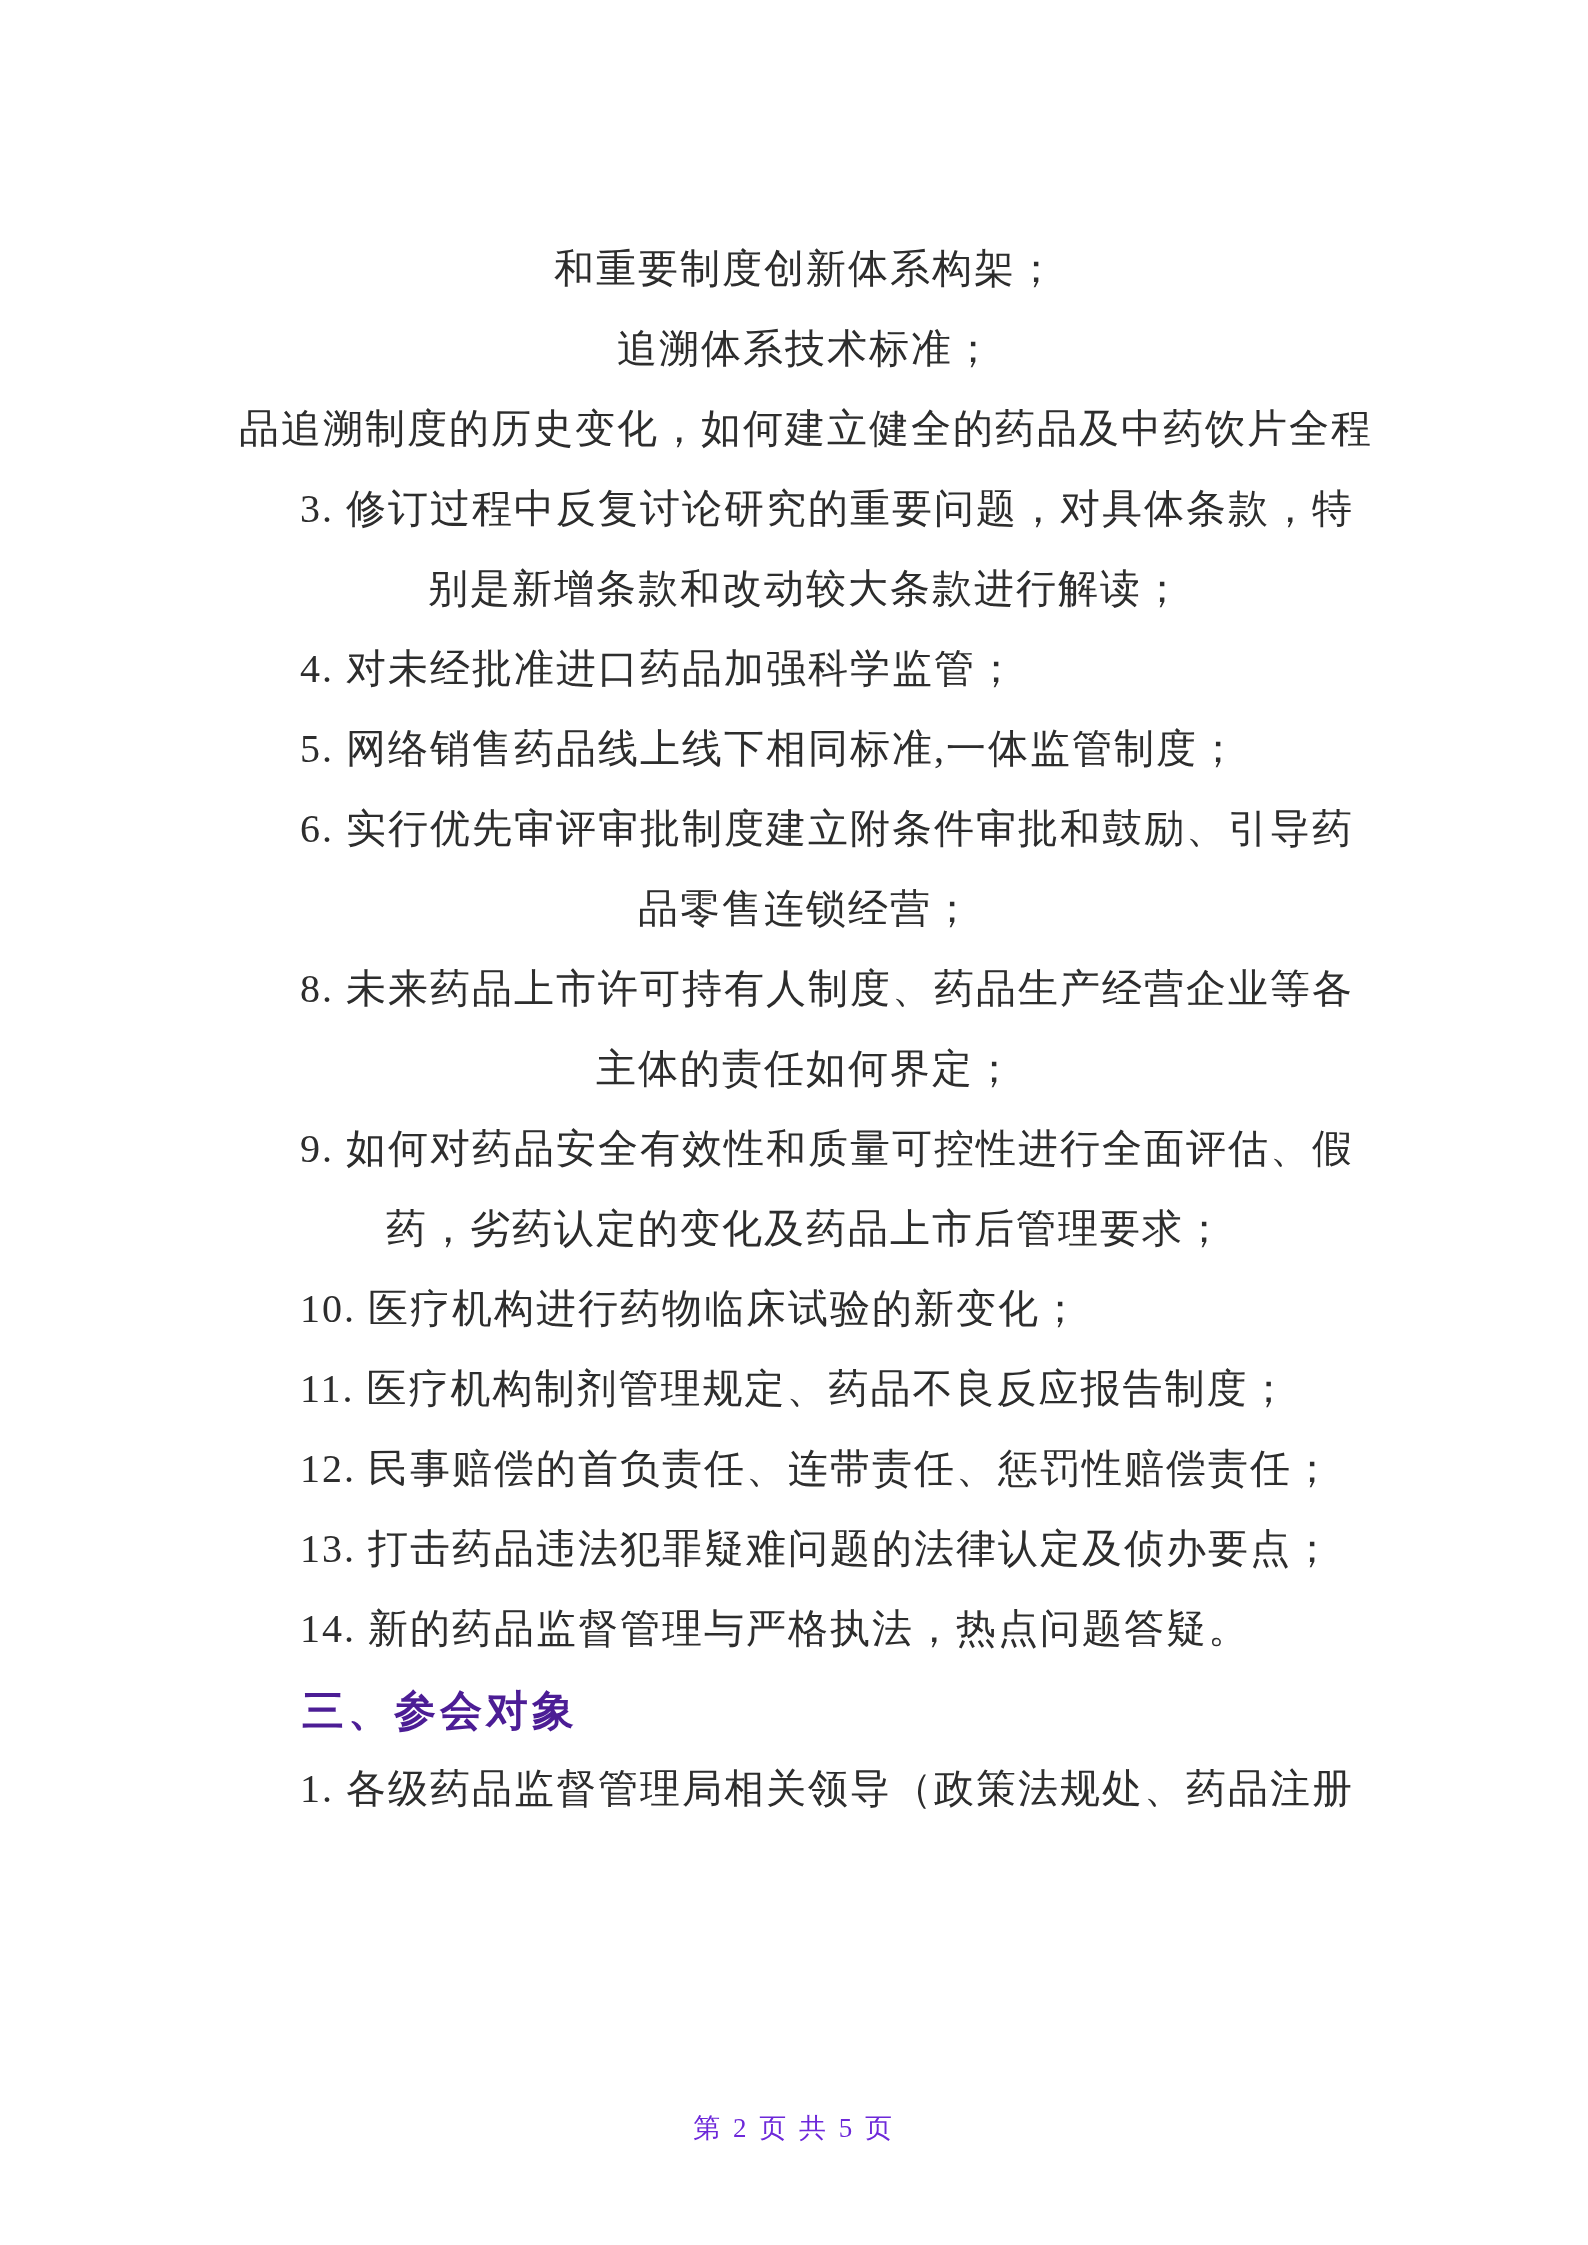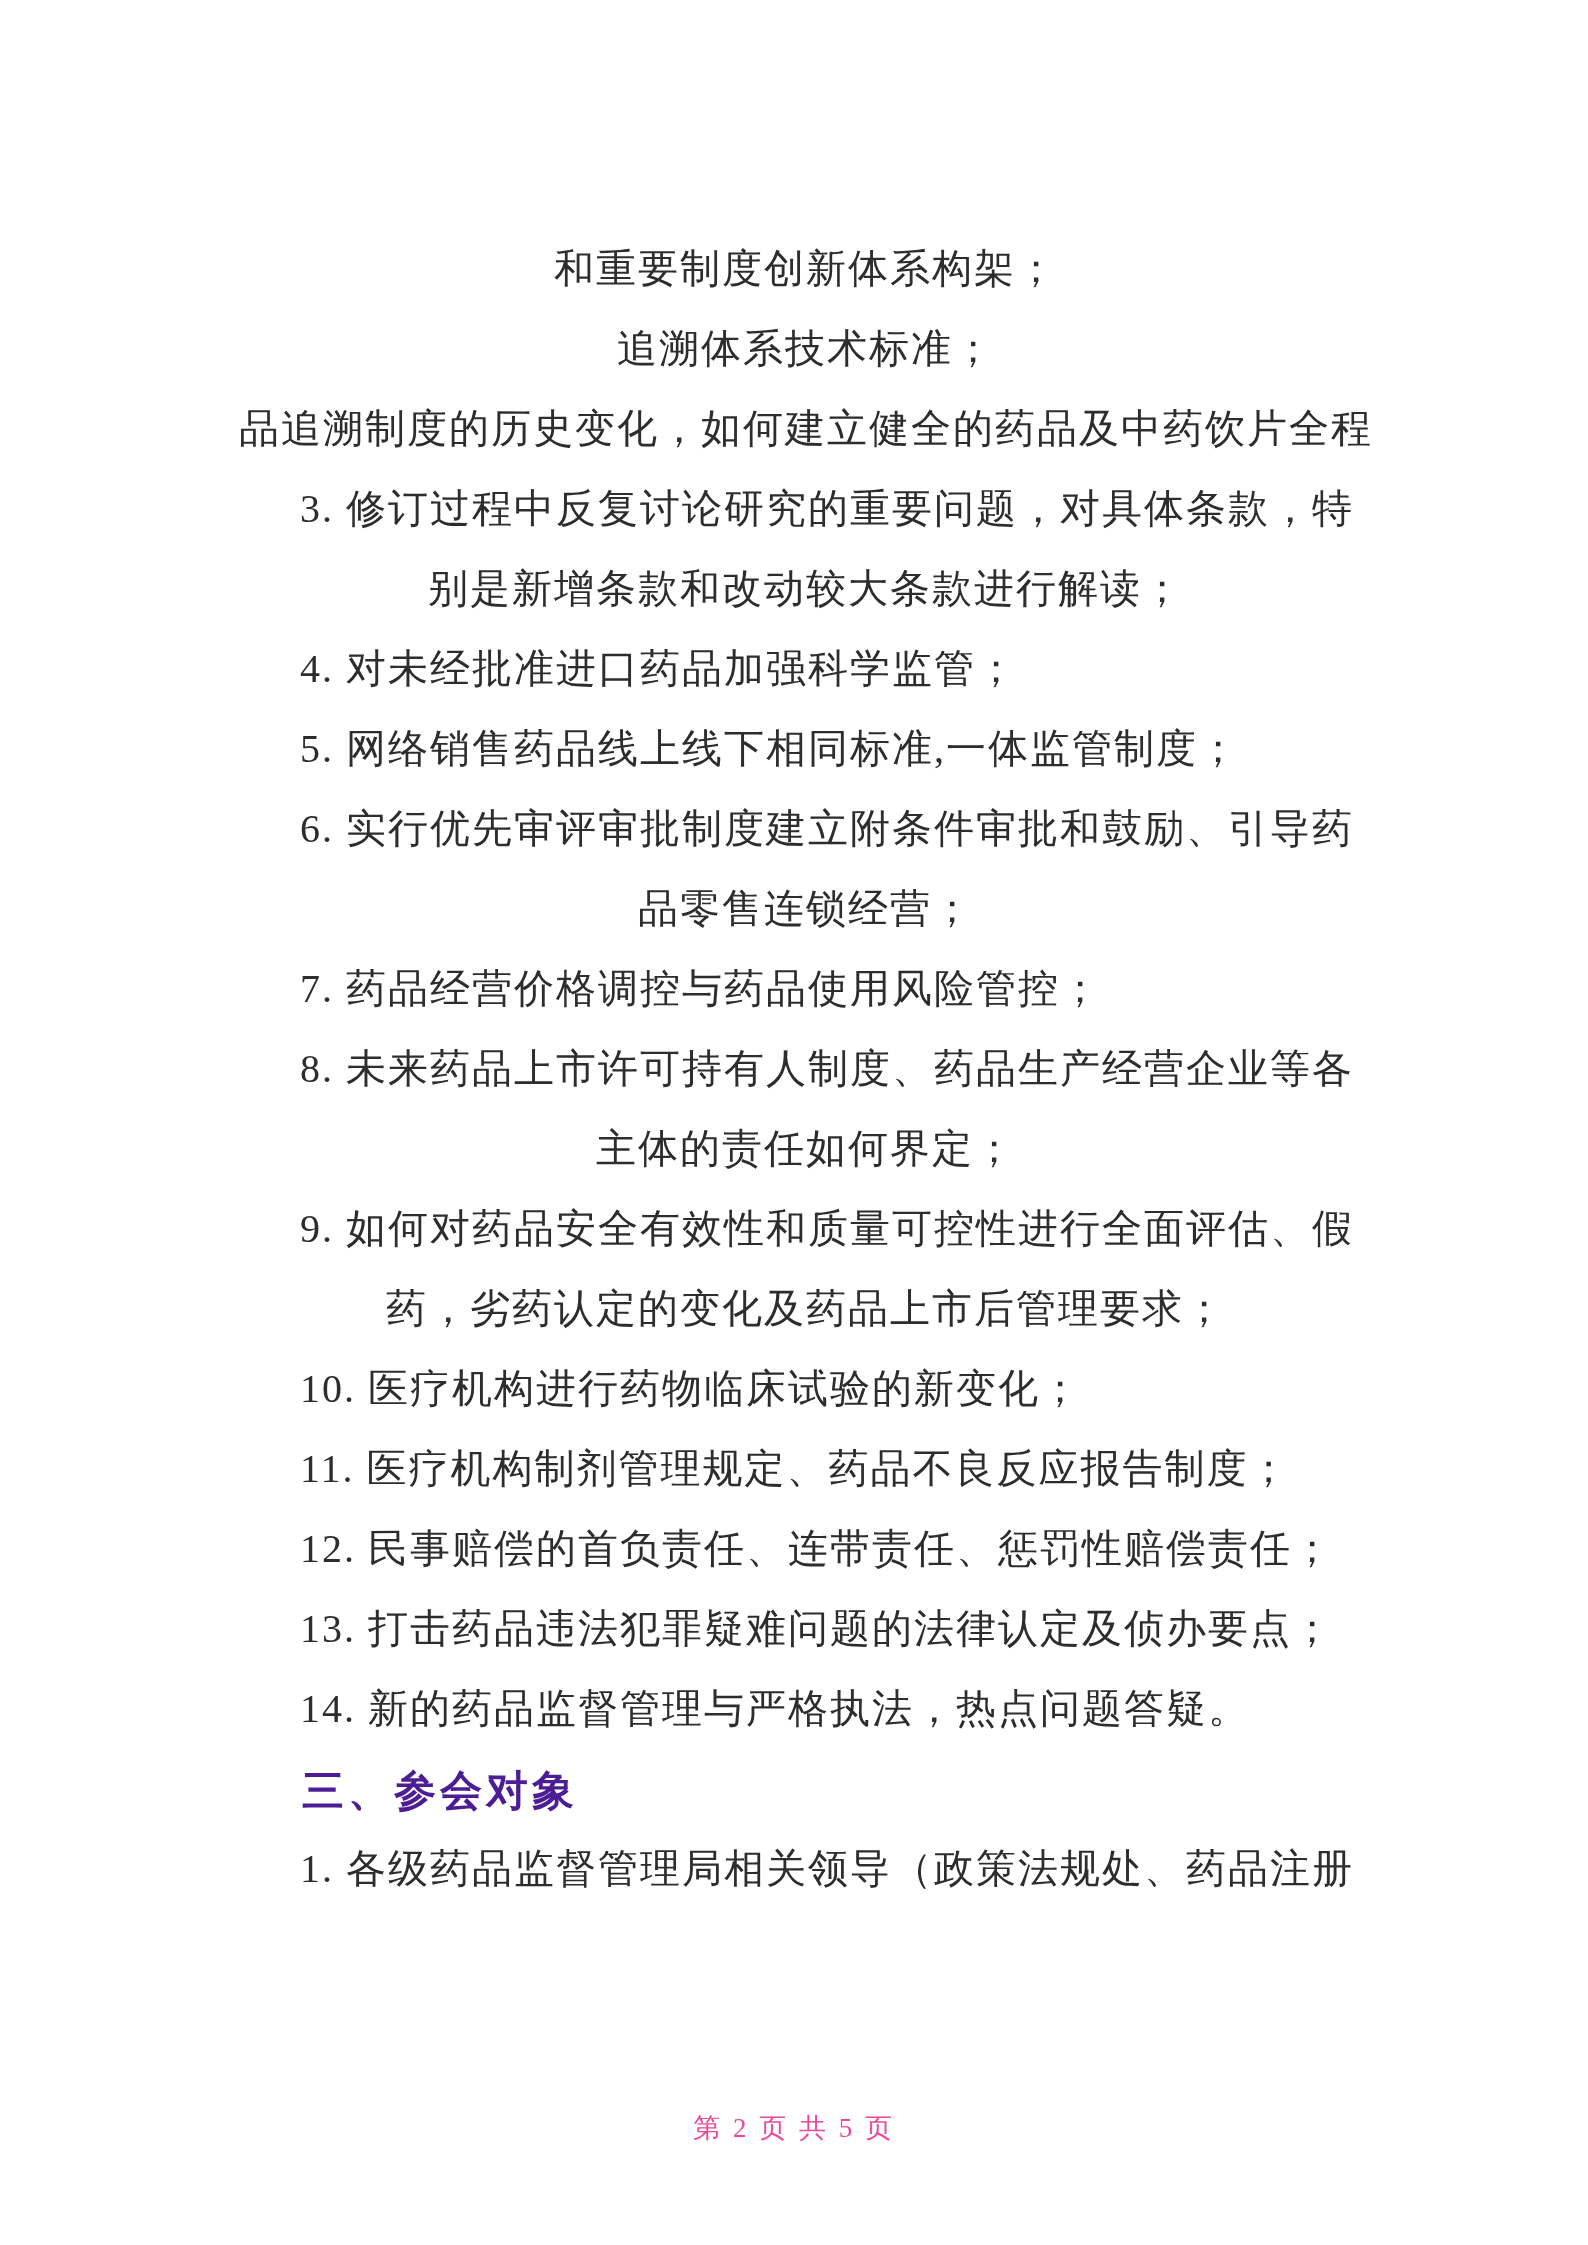--- a/index.html
+++ b/index.html
@@ -51,39 +51,38 @@
     color: #4c1d95;
   }
   .footer {
     position: absolute;
     top: 2110px;
     left: 0;
     width: 100%;
     text-align: center;
     font-size: 27px;
     letter-spacing: 3px;
-    color: #ec4899;
+    color: #6d28d9;
     font-family: "Liberation Serif", serif;
   }
 </style>
 </head>
 <body>
 
 <div class="sheet">
   <div class="doc-body">
       <div class="line cont">和重要制度创新体系构架；</div>
       <div class="line cont">追溯体系技术标准；</div>
       <div class="line cont">品追溯制度的历史变化，如何建立健全的药品及中药饮片全程</div>
       <div class="line indent">3. 修订过程中反复讨论研究的重要问题，对具体条款，特</div>
       <div class="line cont">别是新增条款和改动较大条款进行解读；</div>
       <div class="line indent">4. 对未经批准进口药品加强科学监管；</div>
       <div class="line indent">5. 网络销售药品线上线下相同标准,一体监管制度；</div>
       <div class="line indent">6. 实行优先审评审批制度建立附条件审批和鼓励、引导药</div>
       <div class="line cont">品零售连锁经营；</div>
-      <div class="line indent">7. 药品经营价格调控与药品使用风险管控；</div>
       <div class="line indent">8. 未来药品上市许可持有人制度、药品生产经营企业等各</div>
       <div class="line cont">主体的责任如何界定；</div>
       <div class="line indent">9. 如何对药品安全有效性和质量可控性进行全面评估、假</div>
       <div class="line cont">药，劣药认定的变化及药品上市后管理要求；</div>
       <div class="line indent">10. 医疗机构进行药物临床试验的新变化；</div>
       <div class="line indent">11. 医疗机构制剂管理规定、药品不良反应报告制度；</div>
       <div class="line indent">12. 民事赔偿的首负责任、连带责任、惩罚性赔偿责任；</div>
       <div class="line indent">13. 打击药品违法犯罪疑难问题的法律认定及侦办要点；</div>
       <div class="line indent">14. 新的药品监督管理与严格执法，热点问题答疑。</div>
       <div class="line heading">三、参会对象</div>

